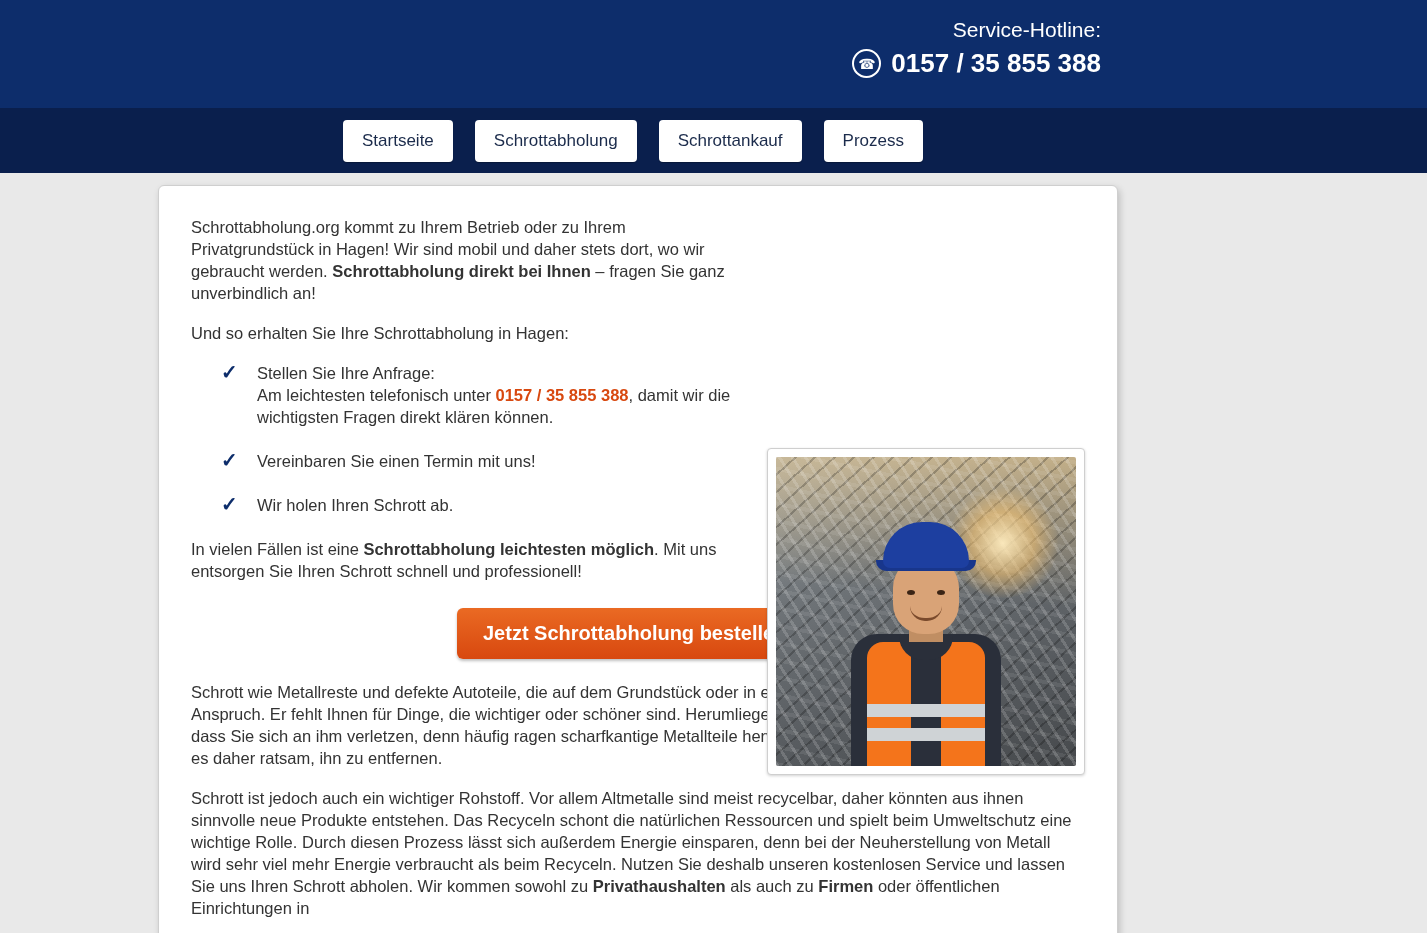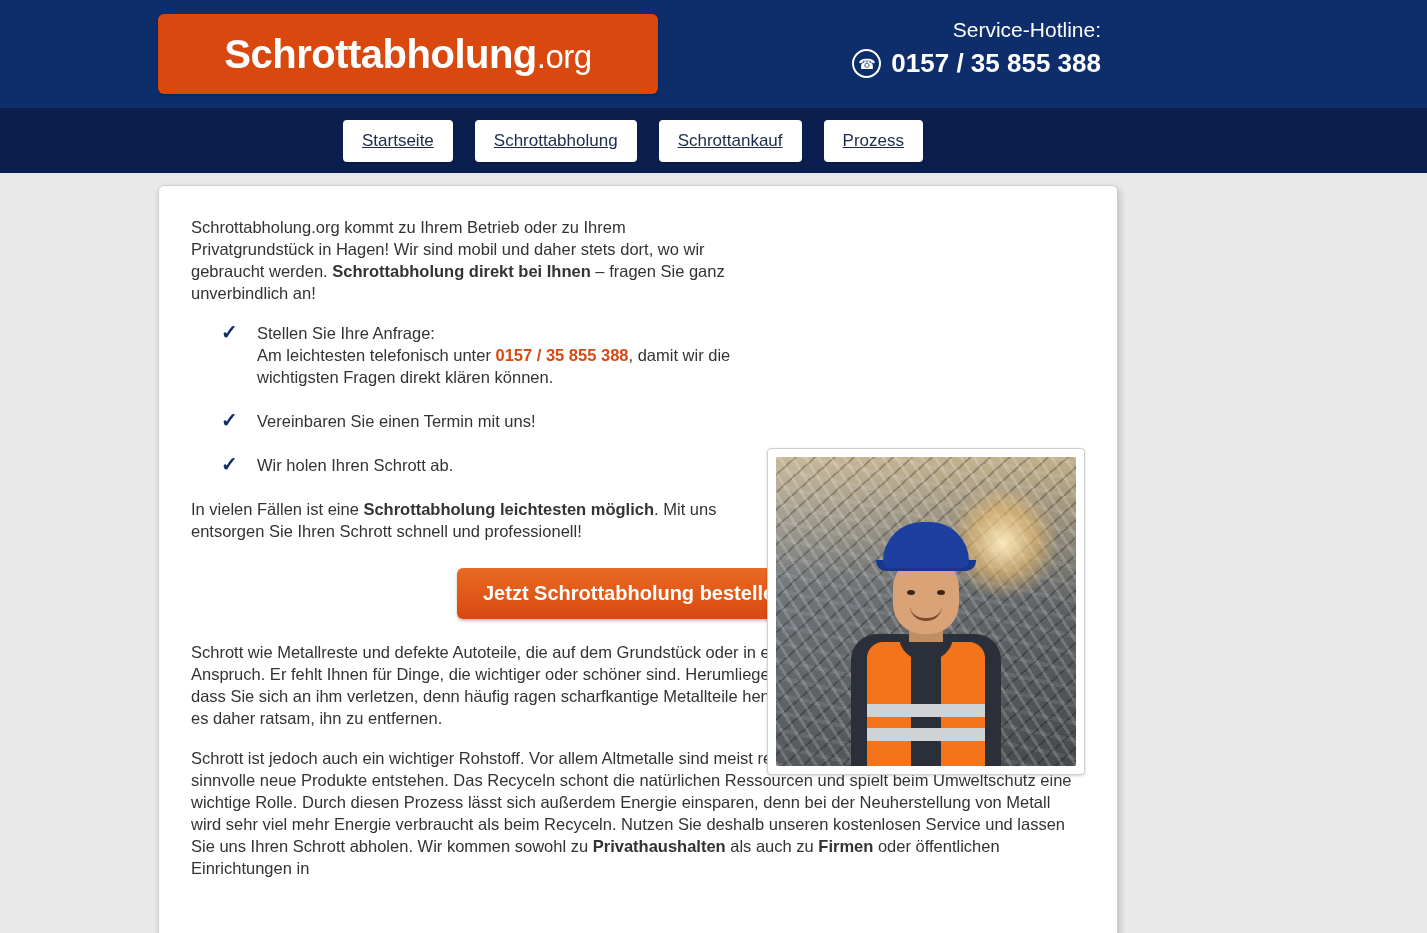--- a/index.html
+++ b/index.html
@@ -94,21 +94,20 @@
   }
   .nav-item {
     background: #ffffff;
     color: #1b2b4b;
     font-size: 17px;
     padding: 11px 19px;
     border-radius: 4px;
     cursor: pointer;
     white-space: nowrap;
     box-shadow: 0 1px 1px rgba(0,0,0,.25);
-    text-decoration: underline;
   }
 
   
   .page-wrap {
     position: relative;
     height: 760px;
     background: #e9e9e9;
   }
   .content-card {
     position: absolute;
@@ -271,23 +270,20 @@
     border: none;
     cursor: pointer;
     box-shadow: 0 2px 3px rgba(0,0,0,.25);
     font-family: "Liberation Sans", sans-serif;
   }
 </style>
 </head>
 <body>
 
 <div class="site-header">
-  <div class="logo-box">
-    <div class="logo-text"><span>Schrottabholung</span><span class="tld">.org</span></div>
-  </div>
   <div class="hotline">
     <div class="hotline-label">Service-Hotline:</div>
     <div class="hotline-number-row">
       <span class="phone-icon">☎</span>
       <span class="hotline-number">0157 / 35 855 388</span>
     </div>
   </div>
 </div>
 
 <div class="site-nav">
@@ -317,20 +313,21 @@
             <span class="eye r"></span>
           </div>
           <div class="helmet-brim"></div>
           <div class="helmet"></div>
         </div>
       </div>
     </div>
 
     <div class="intro-col">
       <p class="body-text"><span>Schrottabholung.org kommt zu Ihrem Betrieb oder zu Ihrem Privatgrundstück in Hagen! Wir sind mobil und daher stets dort, wo wir gebraucht werden. </span><span class="bold">Schrottabholung direkt bei Ihnen</span><span> – fragen Sie ganz unverbindlich an!</span></p>
+      <p class="body-text">Und so erhalten Sie Ihre Schrottabholung in Hagen:</p>
     </div>
 
     <ul class="check-list">
       <li>
         <span class="check-icon">✓</span>
         <span>Stellen Sie Ihre Anfrage:</span><br>
         <span>Am leichtesten telefonisch unter </span><span class="accent">0157 / 35 855 388</span><span>, damit wir die wichtigsten Fragen direkt klären können.</span>
       </li>
       <li>
         <span class="check-icon">✓</span>

